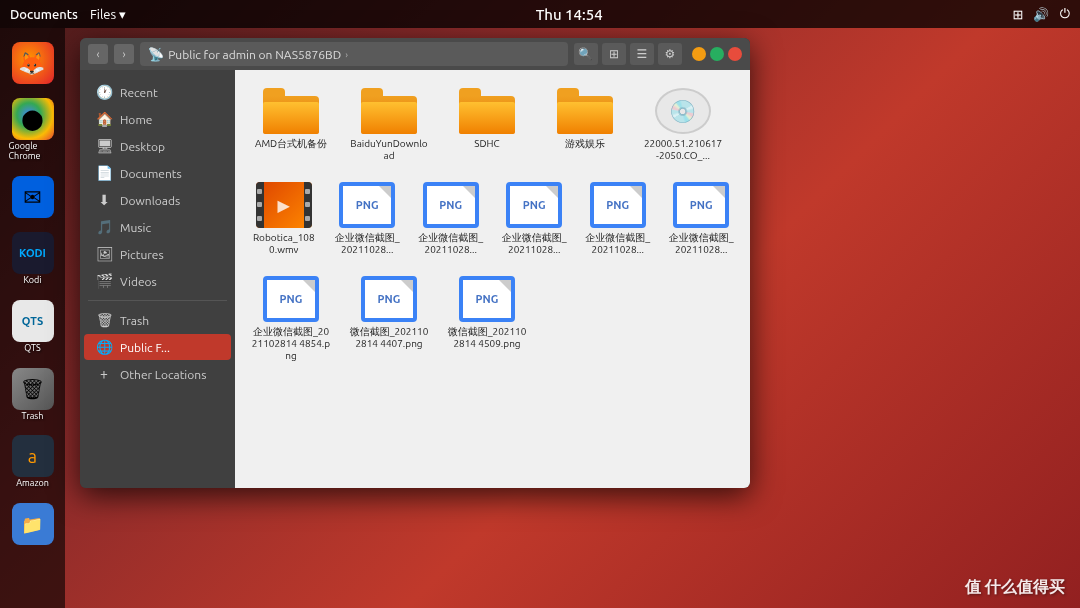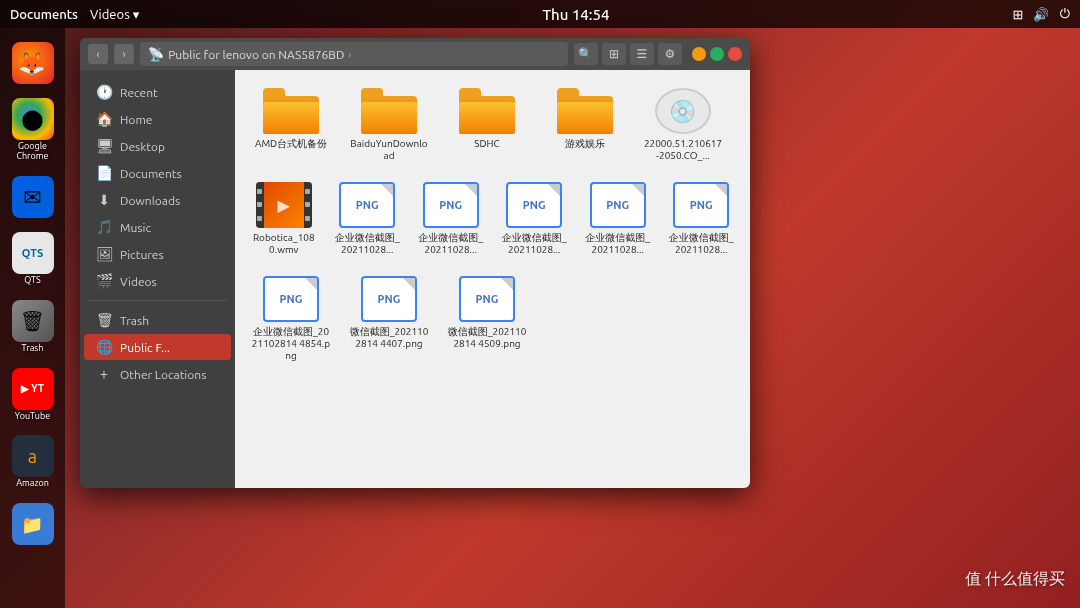--- a/index.html
+++ b/index.html
@@ -94,21 +94,21 @@
       height: 42px;
       border-radius: 8px;
       display: flex;
       align-items: center;
       justify-content: center;
       font-size: 22px;
     }
     .dock-label {
       color: white;
       font-size: 9px;
-      text-align: center;
+      text-align: left;
       line-height: 1.1;
       text-shadow: 1px 1px 2px rgba(0,0,0,0.8);
     }
 
     
     .icon-firefox { background: radial-gradient(circle at 40% 40%, #ff9500, #e4232e); }
     .icon-chrome { background: radial-gradient(circle at 40% 40%, #4285f4, #34a853, #fbbc05, #ea4335); }
     .icon-kodi { background: #1a1a2e; }
     .icon-qts { background: #e8e8e8; }
     .icon-trash { background: linear-gradient(135deg, #888, #555); }
@@ -330,21 +330,21 @@
       height: 5px;
       background: #aaa;
       border-radius: 1px;
       margin: 0 auto;
     }
 
     .file-icon-png {
       width: 56px;
       height: 46px;
       background: white;
-      border: 2px solid #3b82f6;
+      border: 4px solid #3b82f6;
       border-radius: 4px;
       display: flex;
       align-items: center;
       justify-content: center;
       position: relative;
       overflow: hidden;
     }
     .file-icon-png .png-label {
       font-size: 11px;
       font-weight: bold;
@@ -378,43 +378,43 @@
       color: #222;
       text-align: center;
       line-height: 1.2;
       max-width: 82px;
       word-break: break-all;
     }
 
     
     .watermark {
       position: absolute;
-      bottom: 18px;
+      bottom: 10px;
       right: 15px;
       color: white;
       font-size: 16px;
-      font-weight: normal;
+      font-weight: bold;
       opacity: 0.9;
       text-shadow: 1px 1px 3px rgba(0,0,0,0.5);
     }
 
     
     .fm-files::-webkit-scrollbar { width: 6px; }
     .fm-files::-webkit-scrollbar-track { background: #e0e0e0; }
     .fm-files::-webkit-scrollbar-thumb { background: #aaa; border-radius: 3px; }
   </style>
 </head>
 <body>
 
 <div class="desktop">
 
   <div class="topbar">
     <div class="topbar-left">
       <span class="topbar-activities">Documents</span>
-      <span class="topbar-files">Videos ▾</span>
+      <span class="topbar-files">Files ▾</span>
     </div>
     <div class="topbar-center">Thu 14:54</div>
     <div class="topbar-right">
       <span>⊞</span>
       <span>🔊</span>
       <span>⏻</span>
     </div>
   </div>
 
   <div class="dock">
@@ -424,49 +424,49 @@
     <div class="dock-item">
       <div class="dock-icon icon-chrome">
         <span style="font-size:20px;">⬤</span>
       </div>
       <span class="dock-label">Google Chrome</span>
     </div>
     <div class="dock-item">
       <div class="dock-icon icon-thunderbird">✉</div>
     </div>
     <div class="dock-item">
+      <div class="dock-icon icon-kodi" style="color:#00aaff;font-weight:bold;font-size:11px;">KODI</div>
+      <span class="dock-label">Kodi</span>
+    </div>
+    <div class="dock-item">
       <div class="dock-icon icon-qts" style="color:#006699;font-weight:bold;font-size:11px;">QTS</div>
       <span class="dock-label">QTS</span>
     </div>
     <div class="dock-item">
       <div class="dock-icon icon-trash" style="font-size:20px;">🗑</div>
       <span class="dock-label">Trash</span>
-    </div>
-    <div class="dock-item">
-      <div class="dock-icon icon-youtube" style="color:white;font-weight:bold;font-size:10px;">▶ YT</div>
-      <span class="dock-label">YouTube</span>
     </div>
     <div class="dock-item">
       <div class="dock-icon icon-amazon" style="color:#ff9900;font-size:18px;">a</div>
       <span class="dock-label">Amazon</span>
     </div>
     <div class="dock-item">
       <div class="dock-icon icon-nas" style="font-size:18px;">📁</div>
 
     </div>
   </div>
 
   <div class="file-manager">
 
     <div class="fm-titlebar">
       <div class="fm-nav-btn">‹</div>
       <div class="fm-nav-btn">›</div>
       <div class="fm-path-bar">
         <span class="fm-path-icon">📡</span>
-        <span>Public for lenovo on NAS5876BD</span>
+        <span>Public for admin on NAS5876BD</span>
         <span class="fm-path-chevron">›</span>
       </div>
       <div class="fm-toolbar-right">
         <div class="fm-btn">🔍</div>
         <div class="fm-btn">⊞</div>
         <div class="fm-btn">☰</div>
         <div class="fm-btn">⚙</div>
       </div>
       <div class="fm-wm-btns">
         <div class="fm-btn-min"></div>

